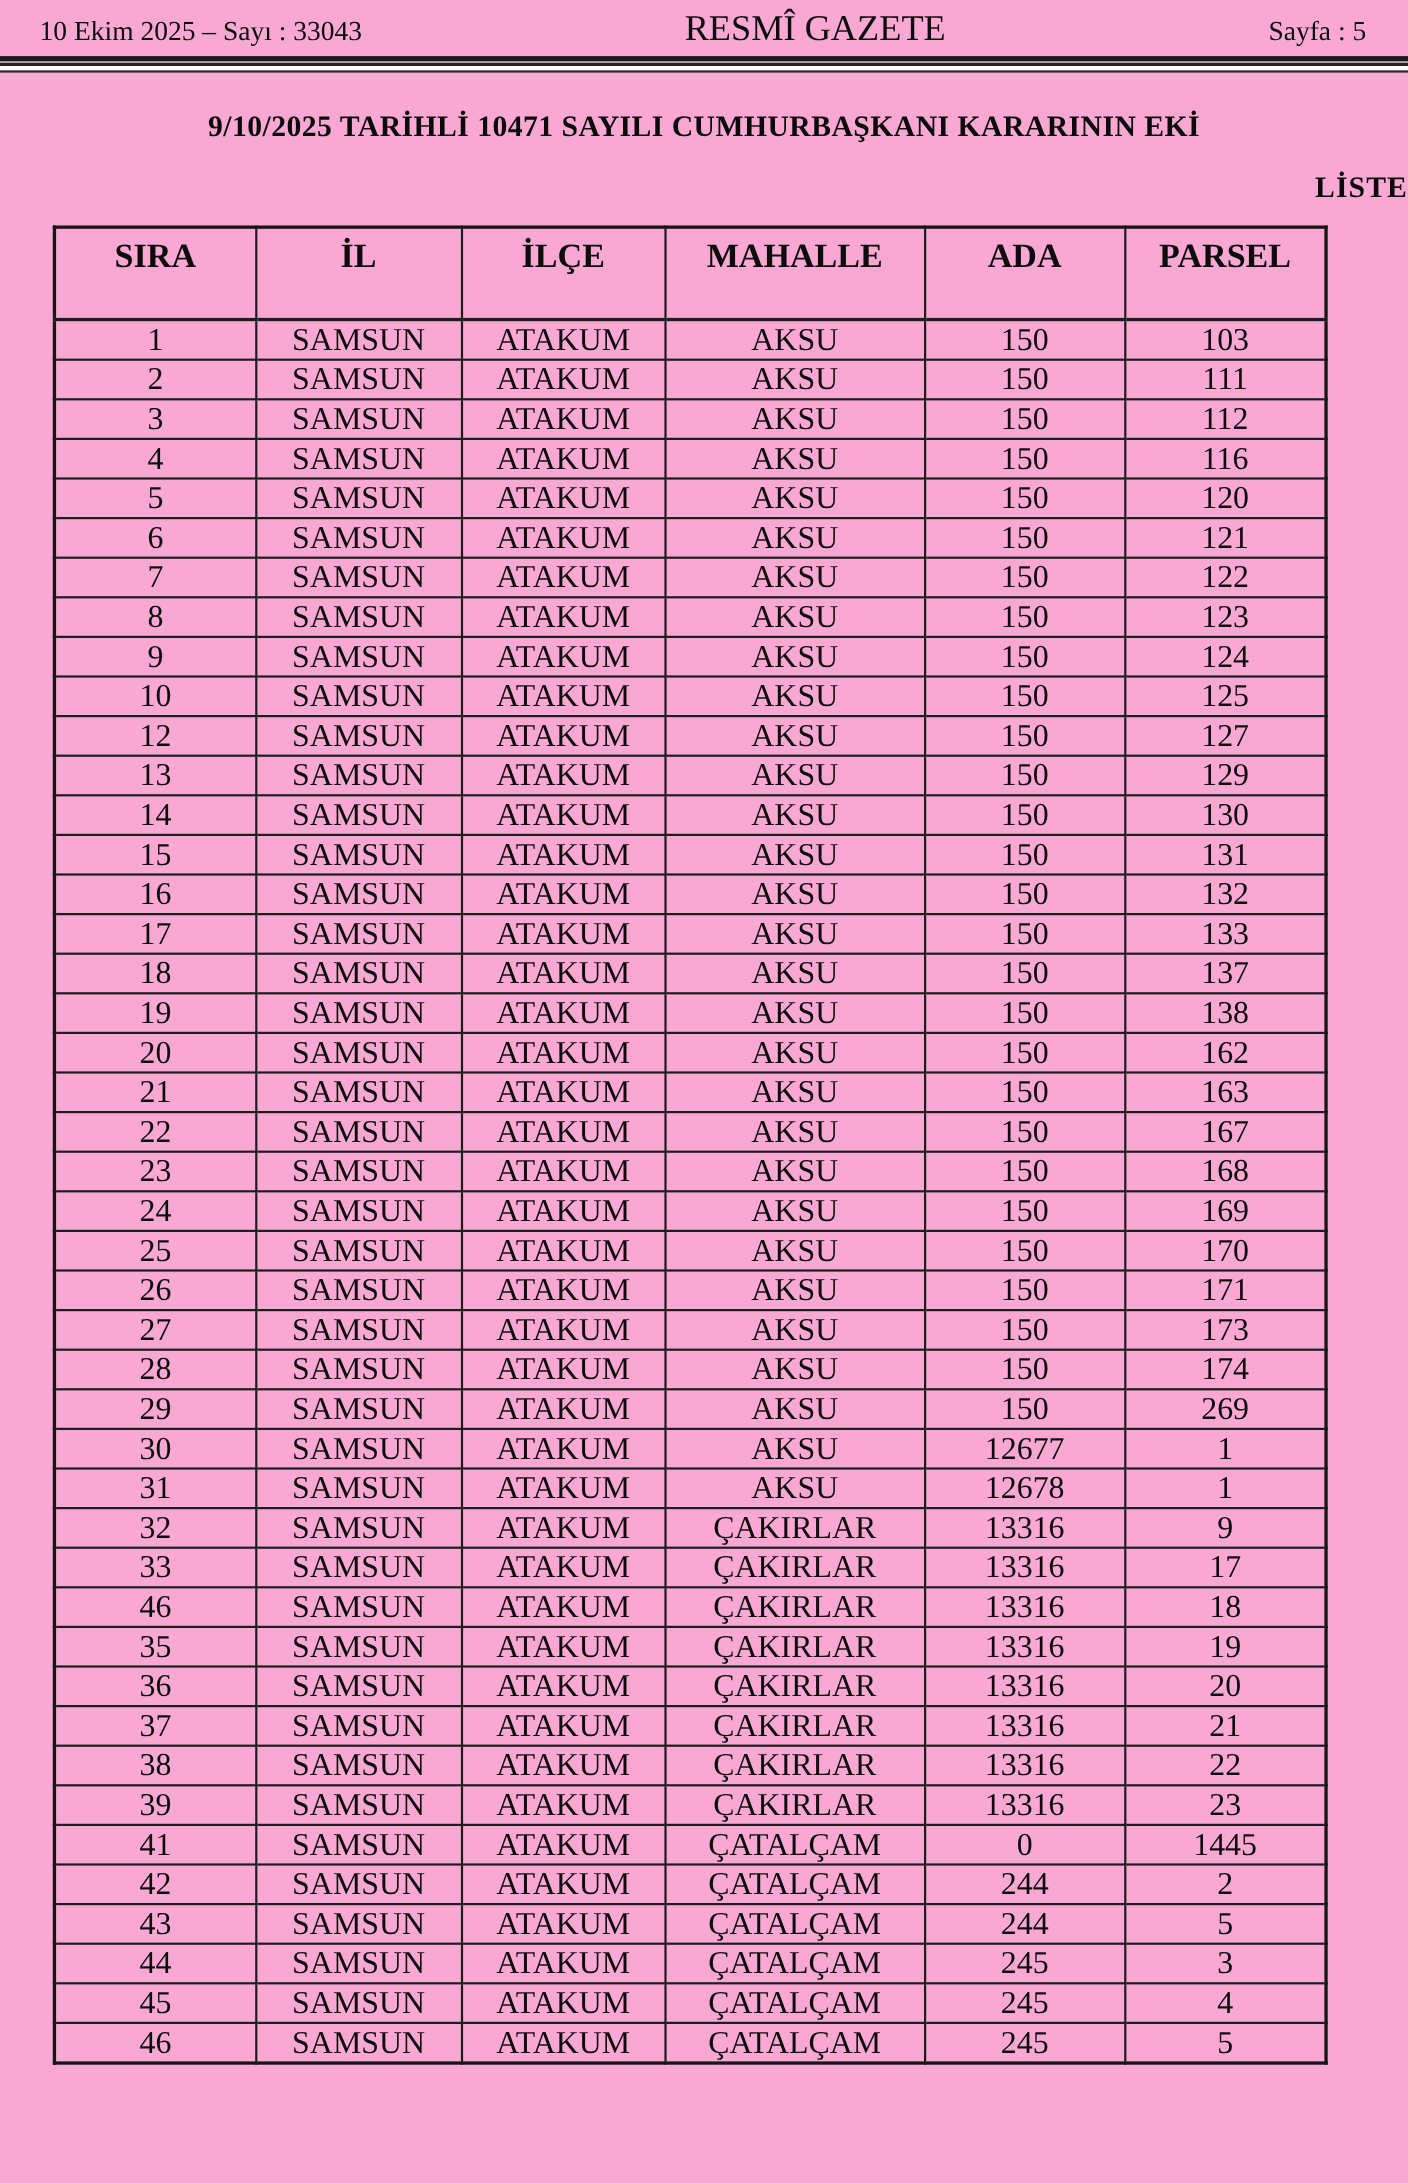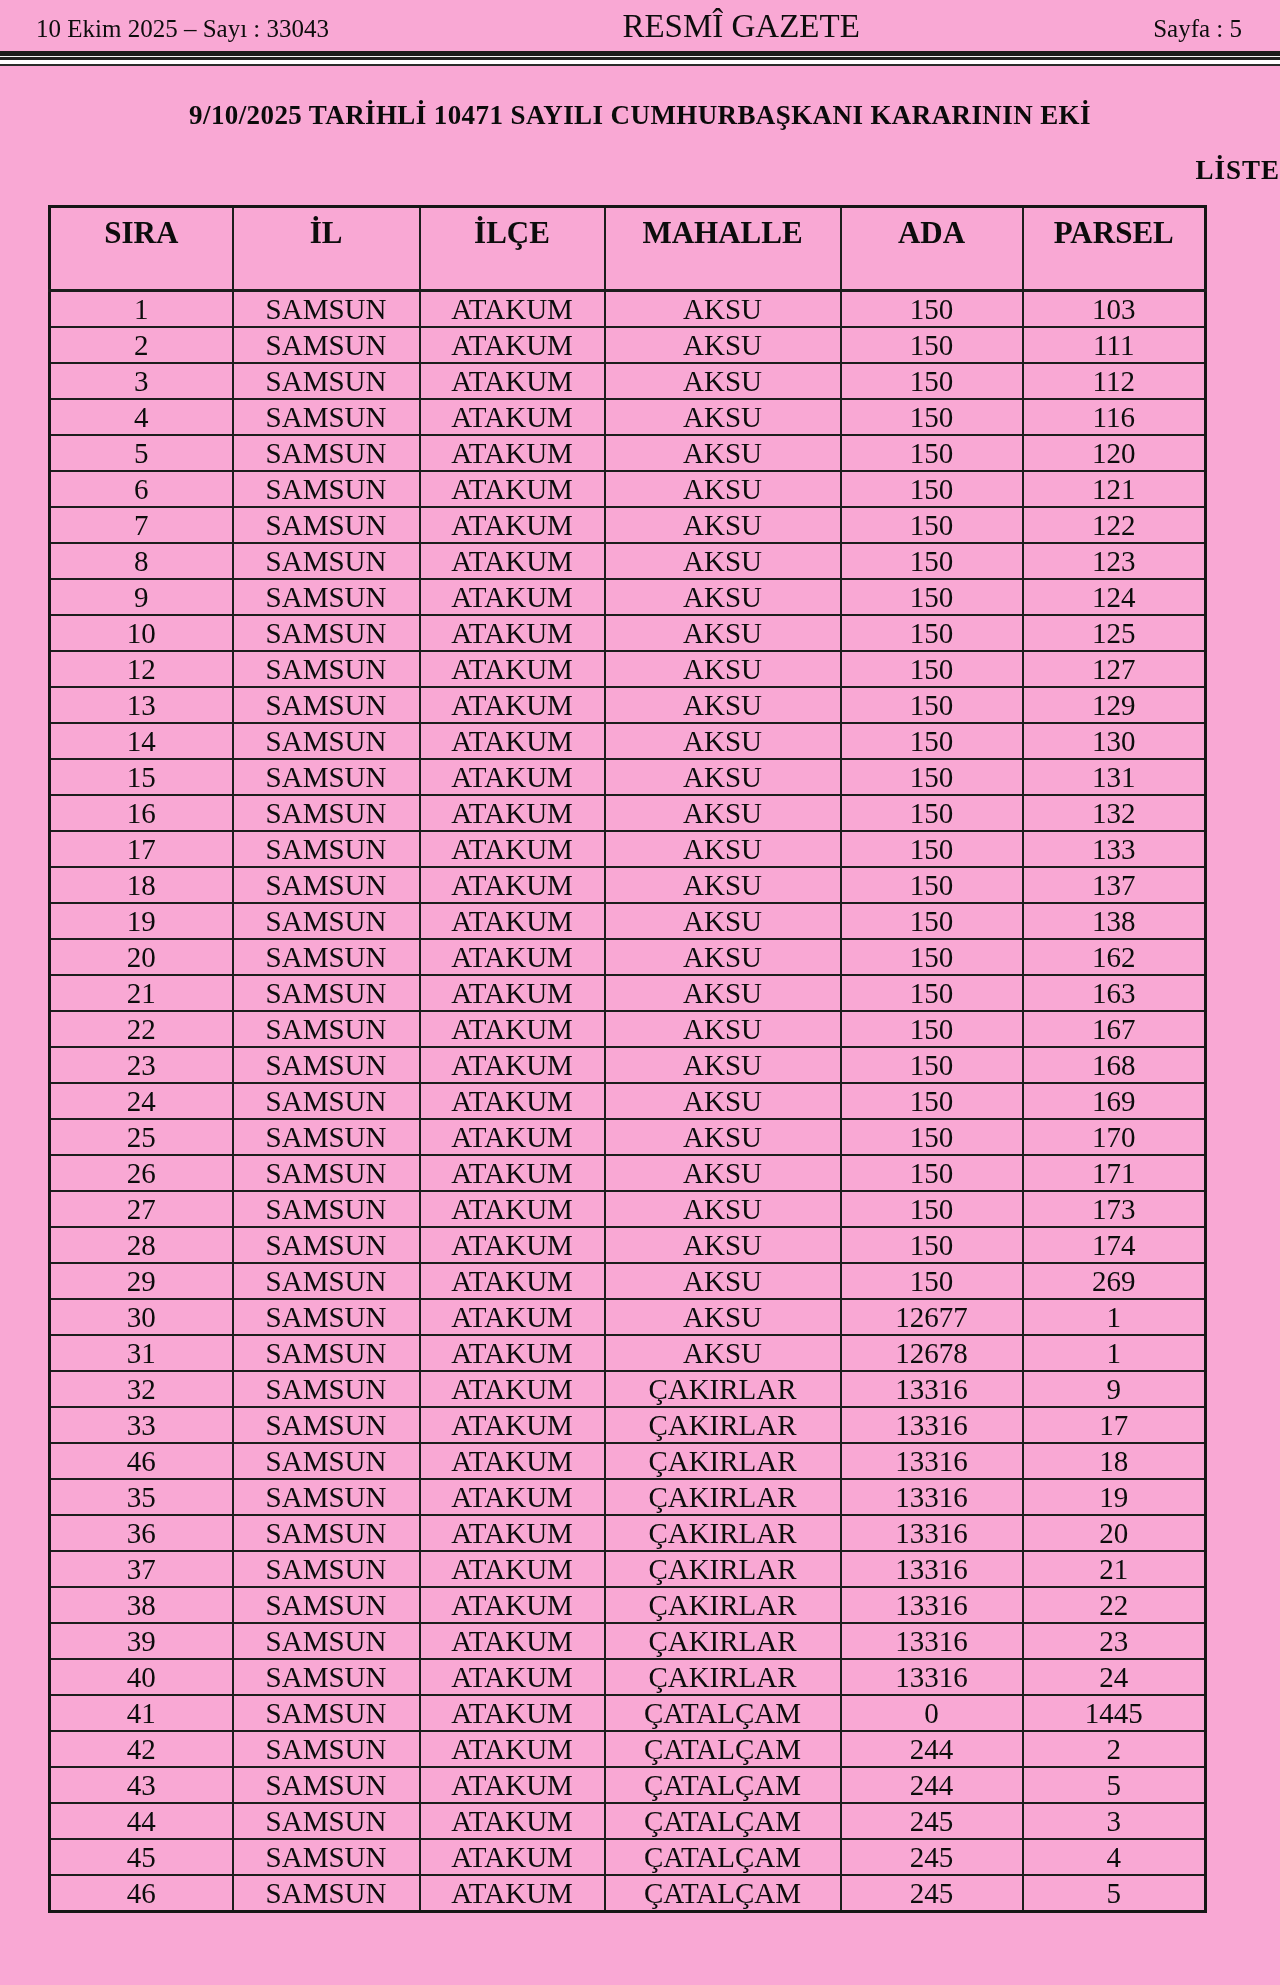--- a/index.html
+++ b/index.html
@@ -426,28 +426,20 @@
   </tr>
         <tr>
     <td>39</td>
     <td>SAMSUN</td>
     <td>ATAKUM</td>
     <td>ÇAKIRLAR</td>
     <td>13316</td>
     <td>23</td>
   </tr>
         <tr>
-    <td>40</td>
-    <td>SAMSUN</td>
-    <td>ATAKUM</td>
-    <td>ÇAKIRLAR</td>
-    <td>13316</td>
-    <td>24</td>
-  </tr>
-        <tr>
     <td>41</td>
     <td>SAMSUN</td>
     <td>ATAKUM</td>
     <td>ÇATALÇAM</td>
     <td>0</td>
     <td>1445</td>
   </tr>
         <tr>
     <td>42</td>
     <td>SAMSUN</td>

